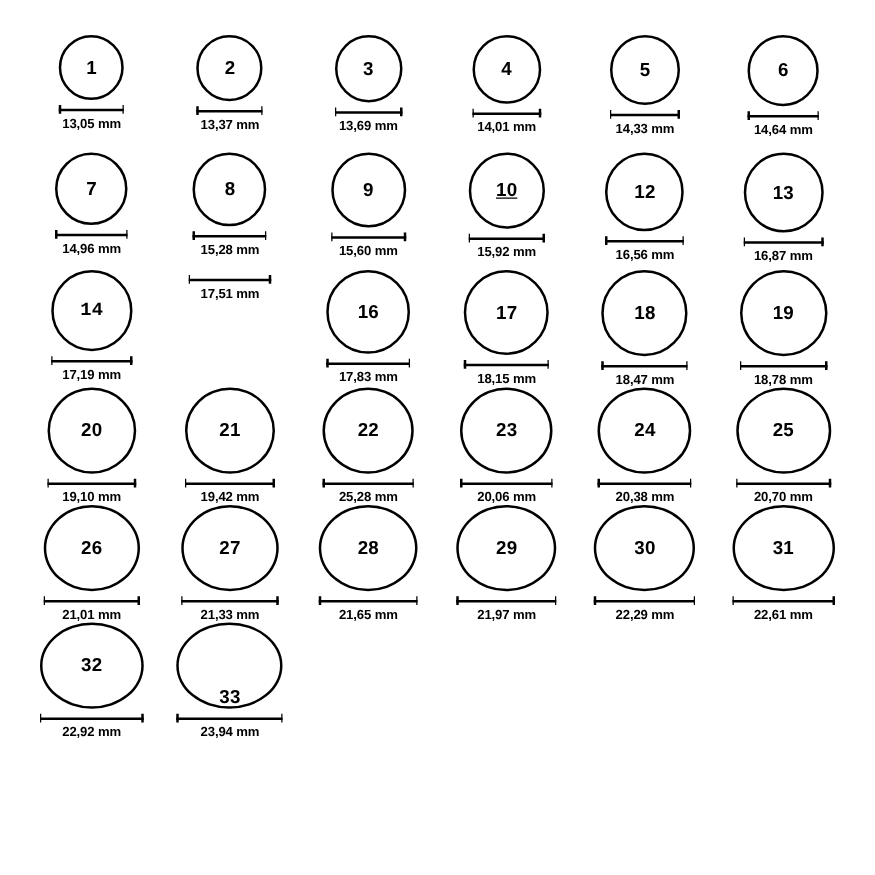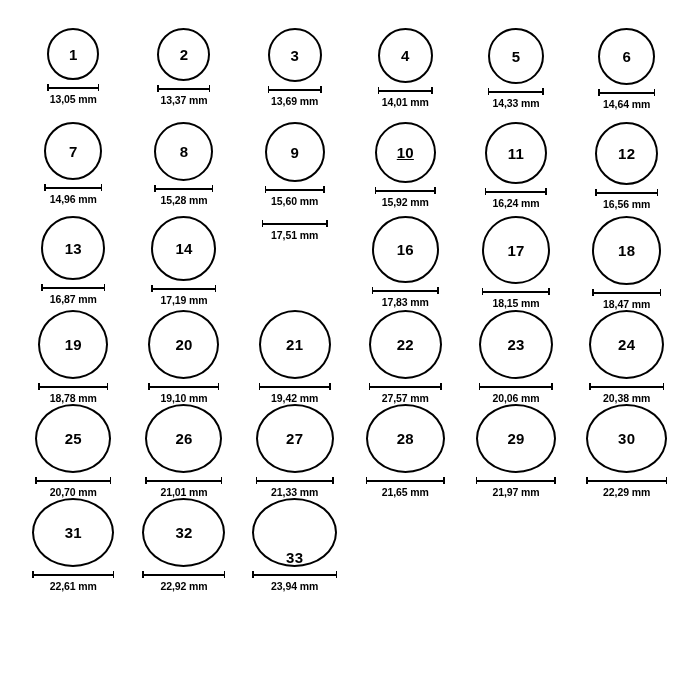--- a/index.html
+++ b/index.html
@@ -219,33 +219,20 @@
         <div class="measure">
           <div class="measure-bar" style="width: 61px;">
             <div class="line"></div>
             <div class="cap left"></div>
             <div class="cap right"></div>
           </div>
           <div class="measure-label">15,92 mm</div>
         </div>
       </div>
       <div class="ring-cell">
-        <div class="ring-circle" style="width: 62px; height: 62px;">
-          <span class="ring-number">11</span>
-        </div>
-        <div class="measure">
-          <div class="measure-bar" style="width: 62px;">
-            <div class="line"></div>
-            <div class="cap left"></div>
-            <div class="cap right"></div>
-          </div>
-          <div class="measure-label">16,24 mm</div>
-        </div>
-      </div>
-      <div class="ring-cell">
         <div class="ring-circle" style="width: 63px; height: 63px;">
           <span class="ring-number">12</span>
         </div>
         <div class="measure">
           <div class="measure-bar" style="width: 63px;">
             <div class="line"></div>
             <div class="cap left"></div>
             <div class="cap right"></div>
           </div>
           <div class="measure-label">16,56 mm</div>
@@ -258,21 +245,21 @@
         <div class="measure">
           <div class="measure-bar" style="width: 64px;">
             <div class="line"></div>
             <div class="cap left"></div>
             <div class="cap right"></div>
           </div>
           <div class="measure-label">16,87 mm</div>
         </div>
       </div>
       <div class="ring-cell">
-        <div class="ring-circle" style="width: 65px; height: 65px;">
+        <div class="ring-circle" style="width: 65px; height: 65px; font-family: Liberation Mono, monospace;">
           <span class="ring-number">14</span>
         </div>
         <div class="measure">
           <div class="measure-bar" style="width: 65px;">
             <div class="line"></div>
             <div class="cap left"></div>
             <div class="cap right"></div>
           </div>
           <div class="measure-label">17,19 mm</div>
         </div>
@@ -368,21 +355,21 @@
       <div class="ring-cell">
         <div class="ring-circle" style="width: 73px; height: 73px;">
           <span class="ring-number">22</span>
         </div>
         <div class="measure">
           <div class="measure-bar" style="width: 73px;">
             <div class="line"></div>
             <div class="cap left"></div>
             <div class="cap right"></div>
           </div>
-          <div class="measure-label">27,57 mm</div>
+          <div class="measure-label">25,28 mm</div>
         </div>
       </div>
       <div class="ring-cell">
         <div class="ring-circle" style="width: 74px; height: 74px; align-items: center;">
           <span class="ring-number">23</span>
         </div>
         <div class="measure">
           <div class="measure-bar" style="width: 74px;">
             <div class="line"></div>
             <div class="cap left"></div>

